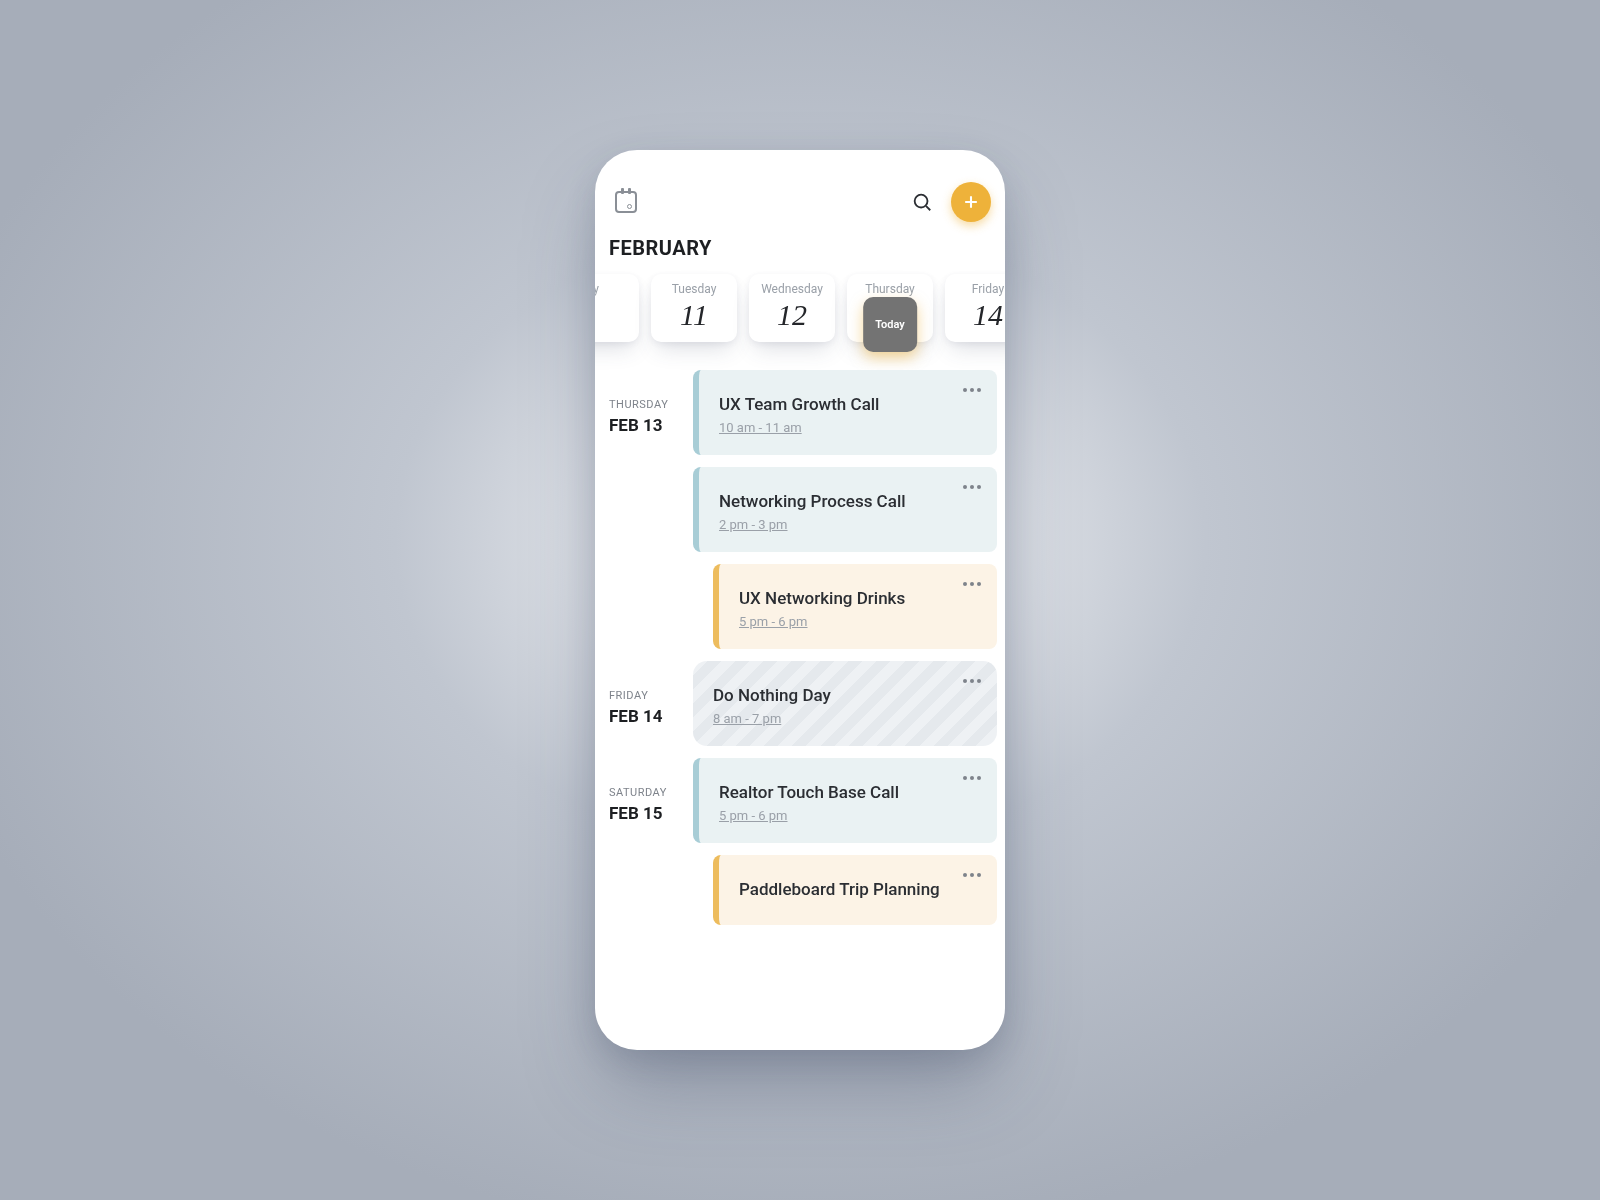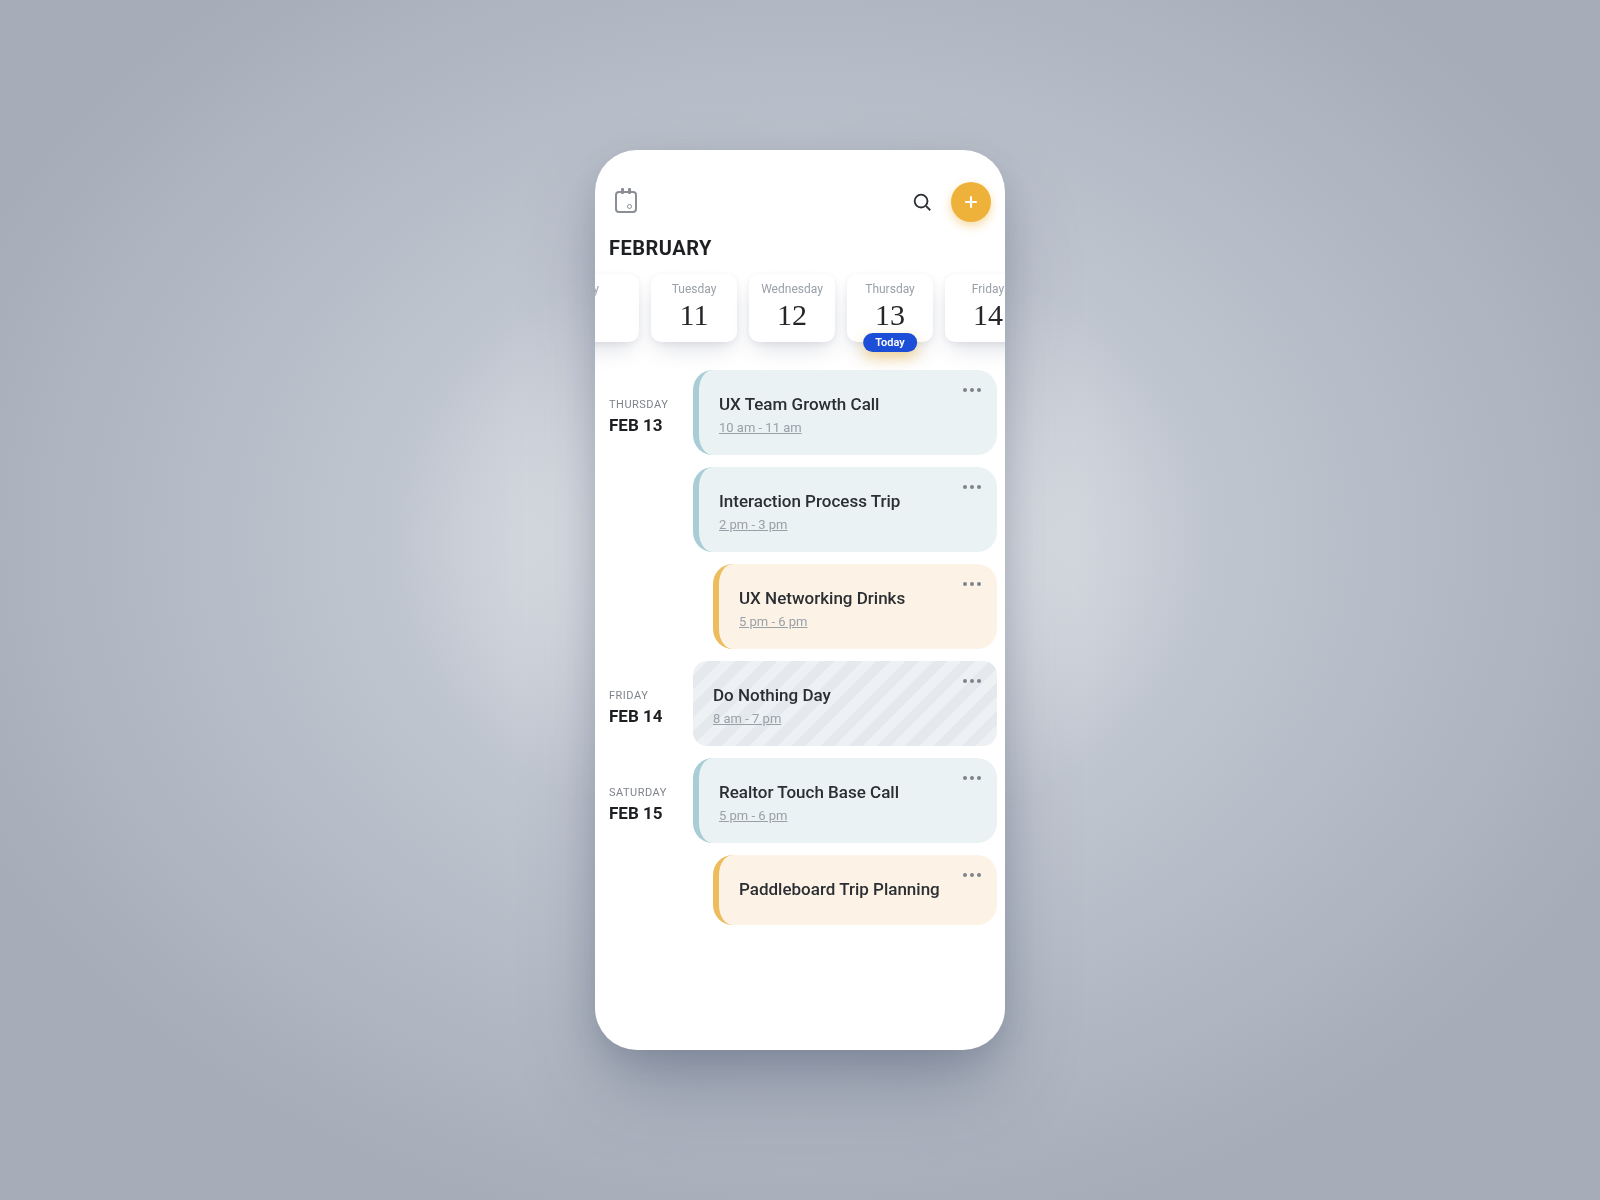--- a/index.html
+++ b/index.html
@@ -72,37 +72,37 @@
     flex: 0 0 86px;
     background:#ffffff;
     border-radius:10px;
     box-shadow: 0 12px 22px -6px rgba(60,70,100,0.18), 0 2px 6px rgba(60,70,100,0.08);
     text-align:center;
     padding: 8px 4px 10px 4px;
     position:relative;
     cursor:pointer;
   }
   .date-card .dow { font-size:12px; color:#9aa0a8; margin-bottom:2px; }
-  .date-card .num { font-size:30px; font-weight:400; color:#24262a; font-family: Georgia, 'Times New Roman', serif; }
+  .date-card .num { font-size:30px; font-weight:400; color:#24262a; font-family: Georgia, 'Times New Roman', serif; font-style: italic; }
   .today-badge {
     position:absolute; bottom:-10px; left:50%; transform:translateX(-50%);
-    background:#1d4ed8; color:#fff; font-size:11px; font-weight:600;
-    padding:3px 12px; border-radius:10px;
+    background:#737373; color:#fff; font-size:11px; font-weight:600;
+    padding:21px 12px; border-radius:10px;
     box-shadow: 0 6px 14px rgba(238,178,58,0.5);
   }
 
   .agenda { flex:1; overflow:hidden; padding: 0 8px 0 14px; }
   .day-block { display:flex; align-items:flex-start; gap:12px; }
   .day-label { width:72px; flex:0 0 72px; padding-top:34px; }
   .day-label .dow { font-size:11px; color:#7e838b; letter-spacing:0.5px; margin-bottom:4px; }
   .day-label .date { font-size:17px; font-weight:700; color:#1d1f22; }
   .events { flex:1; display:flex; flex-direction:column; }
 
   .event-card {
-    border-radius:20px;
+    border-radius:8px;
     margin: 6px 0;
     padding: 24px 16px 20px 20px;
     position:relative;
     border-left: 6px solid;
     cursor:pointer;
   }
   .event-card.blue   { background:#eaf2f3; border-left-color:#a8cdd6; }
   .event-card.orange { background:#fcf3e6; border-left-color:#edbc5d;margin-left:20px; }
   .event-card.striped {
     background: repeating-linear-gradient(135deg, #eef1f4 0 10px, #e5e9ed 10px 20px);
@@ -190,21 +190,21 @@
             </button>
           <div class="title">UX Team Growth Call</div>
           <div class="time">10 am - 11 am</div>
         </div>
         <div class="event-card blue">
           <button class="more-btn">
               <span></span>
               <span></span>
               <span></span>
             </button>
-          <div class="title">Interaction Process Trip</div>
+          <div class="title">Networking Process Call</div>
           <div class="time">2 pm - 3 pm</div>
         </div>
         <div class="event-card orange">
           <button class="more-btn">
               <span></span>
               <span></span>
               <span></span>
             </button>
           <div class="title">UX Networking Drinks</div>
           <div class="time">5 pm - 6 pm</div>

